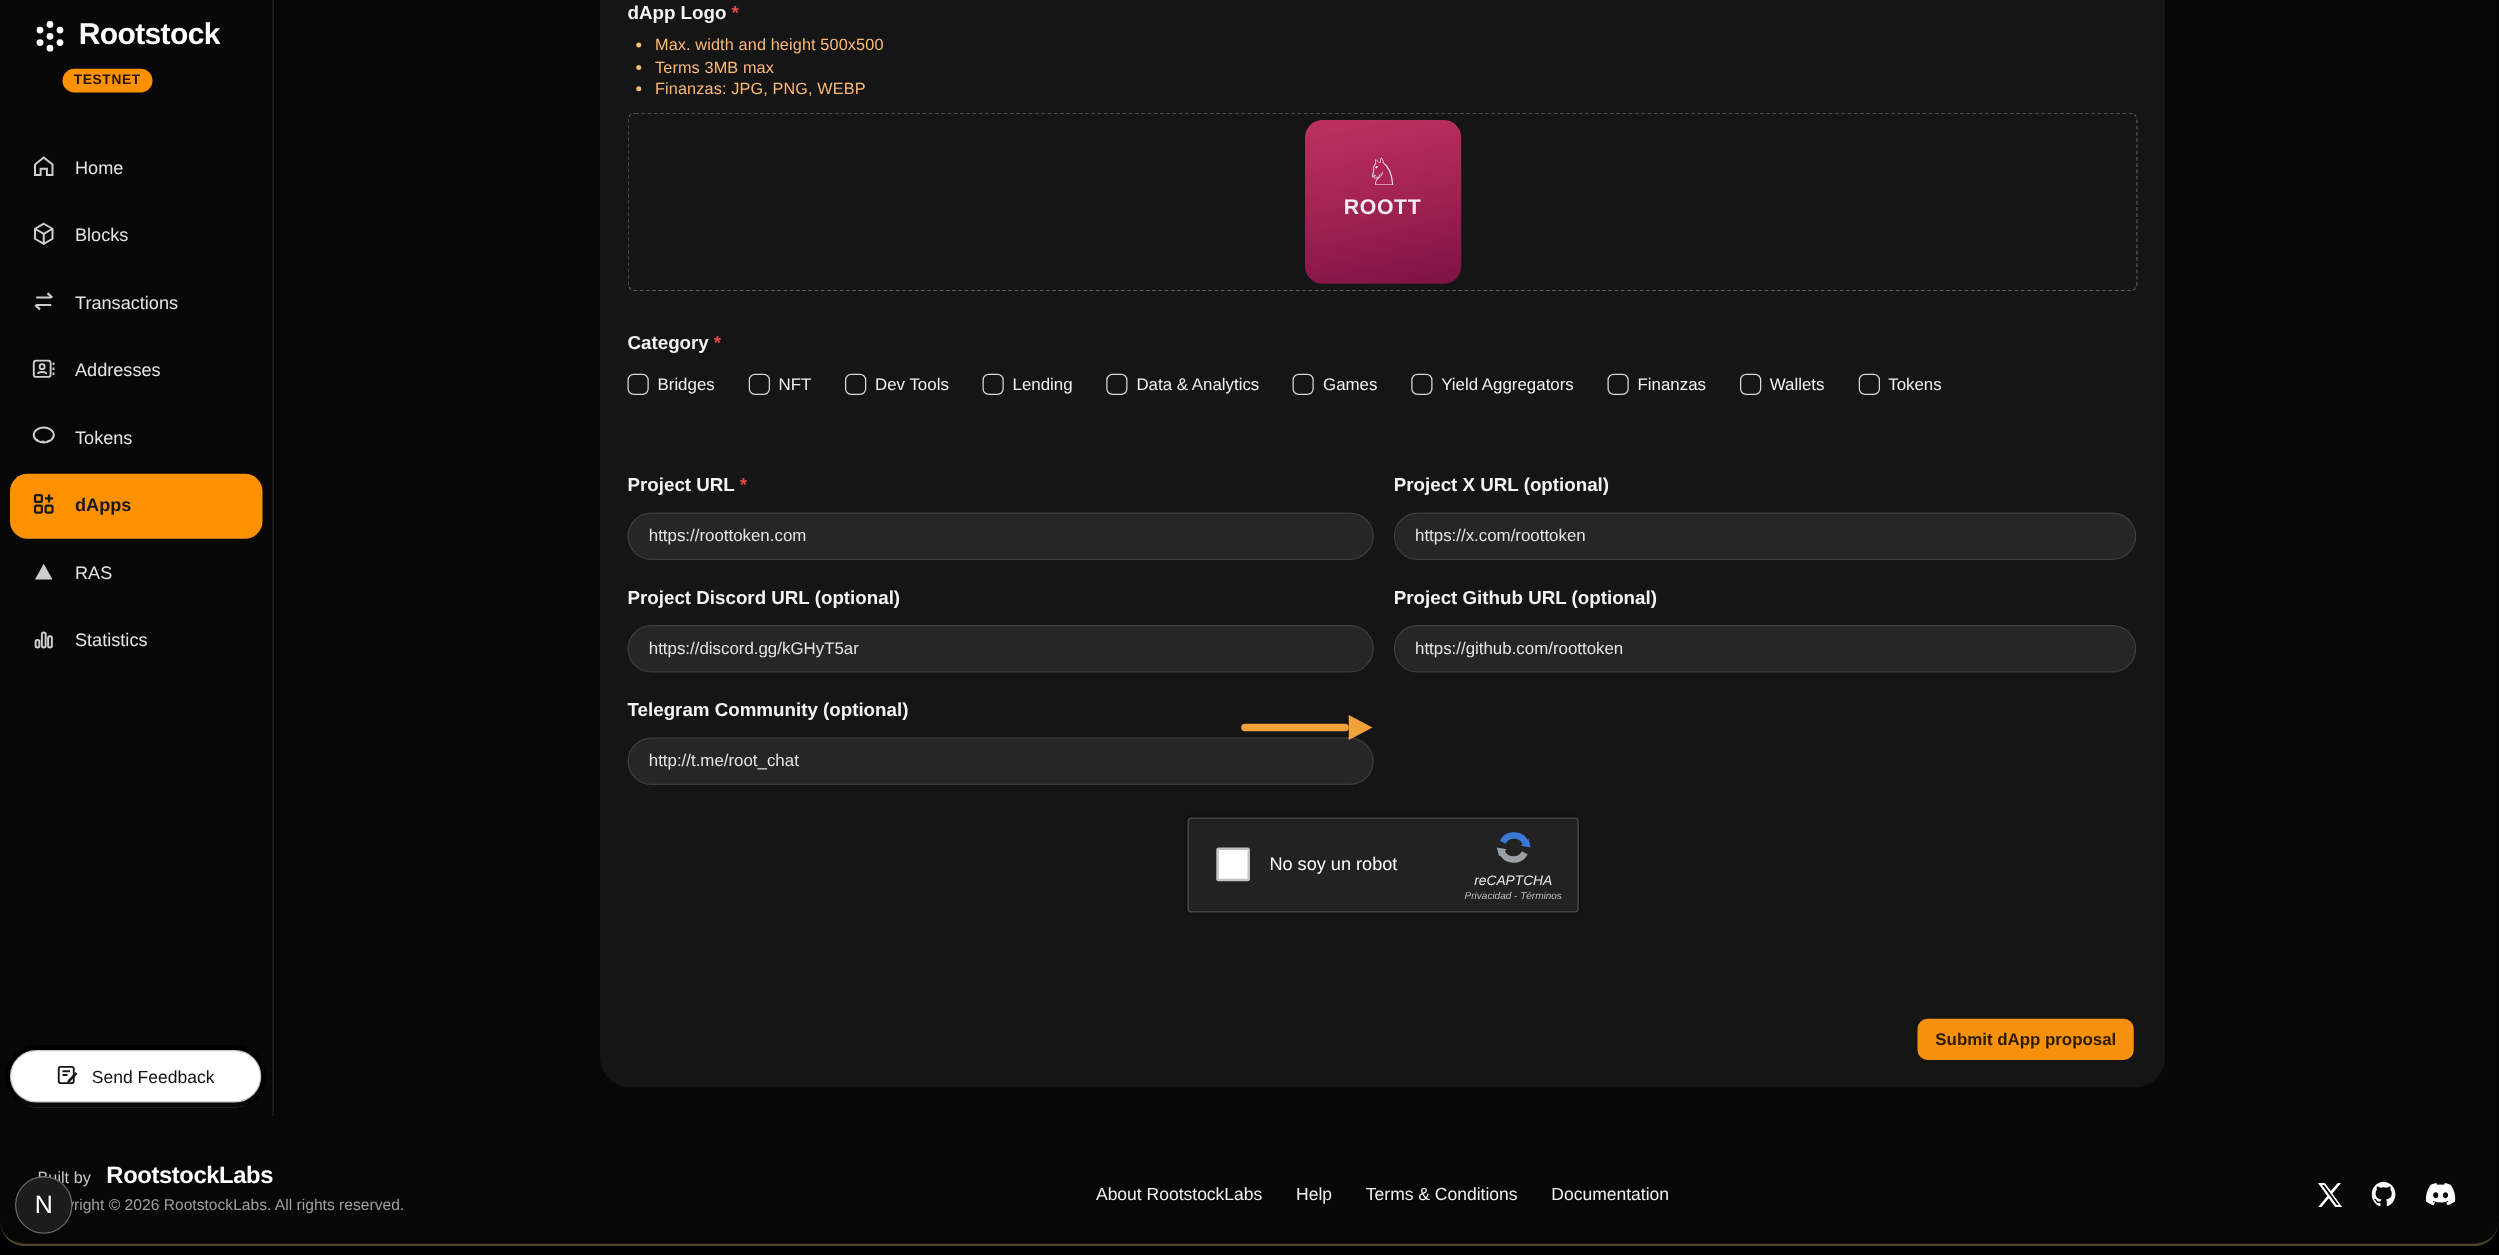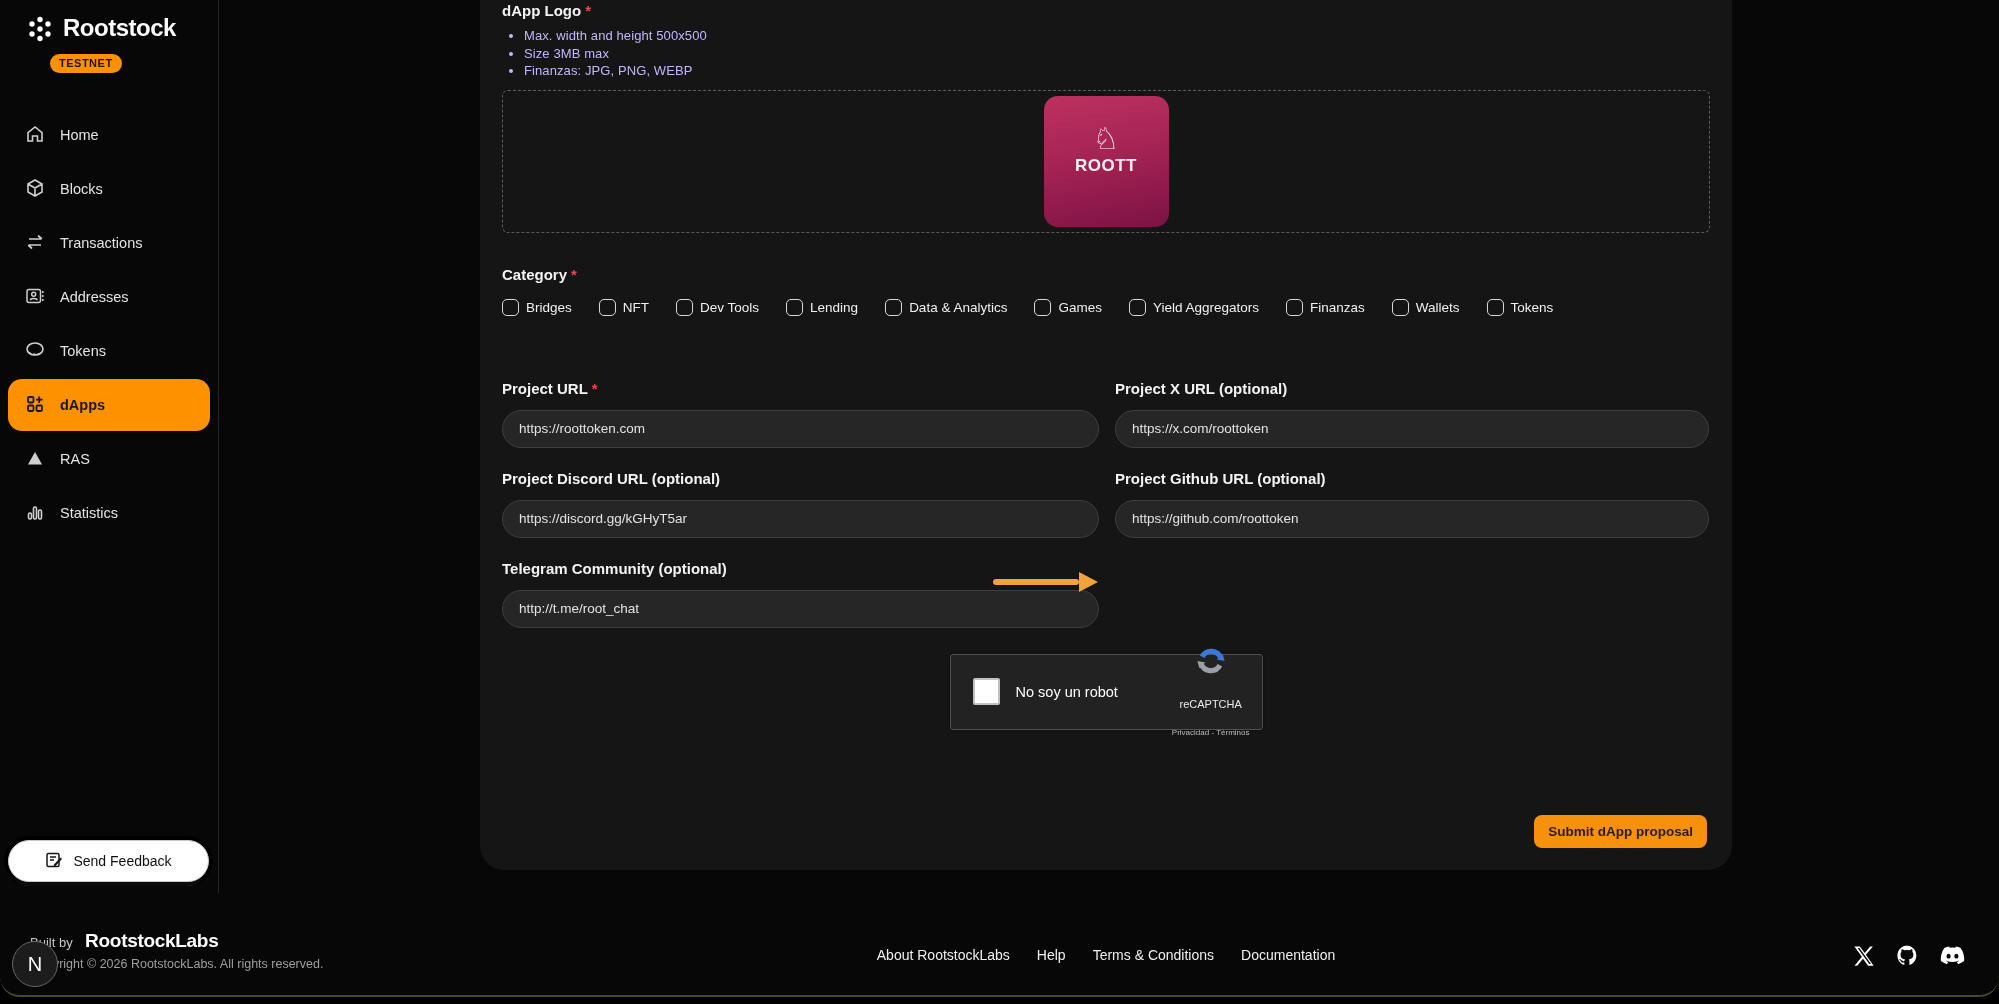--- a/index.html
+++ b/index.html
@@ -28,21 +28,21 @@
               display:flex; align-items:center; justify-content:center; gap:10px;
               font-size:14px; font-weight:500; color:#101010; cursor:pointer;
               box-shadow:0 0 0 4px rgba(0,0,0,0.9), 0 6px 0 -2px rgba(255,255,255,0.45); }
 
   
   .card { position:absolute; left:480px; top:-40px; width:1252px; height:910px;
           background:#151515; border-radius:24px; padding:42px 22px 0; }
   .sec-label { font-size:15px; font-weight:600; color:#f3f3f3; margin-bottom:8px; }
   .req { color:#e5484d; margin-left:4px; font-weight:700; }
   .rules { margin:0 0 10px 9px; padding-left:13px; }
-  .rules li { font-size:13px; color:#c4b5fd; line-height:17.5px; letter-spacing:0.1px; }
+  .rules li { font-size:13px; color:#fdba74; line-height:17.5px; letter-spacing:0.1px; }
   .dropzone { height:143px; border:1px dashed #5c5c5c; border-radius:6px;
               display:flex; align-items:center; justify-content:center; margin-bottom:33px; }
   .logo-tile { width:125px; height:131px; border-radius:14px;
                background:linear-gradient(168deg,#bd3160 0%,#a52454 45%,#7c1244 100%);
                display:flex; flex-direction:column; align-items:center; justify-content:center;
                gap:2px; padding-bottom:22px; }
   .knight { font-family:"DejaVu Sans",sans-serif; font-size:30px; color:#f6eef2; line-height:30px; }
   .tile-name { color:#f6eef2; font-size:17px; font-weight:700; letter-spacing:0.5px; }
 
   .cat-label { margin-bottom:16px; }
@@ -61,21 +61,21 @@
   .arrow .shaft { position:absolute; left:0; top:7px; width:86px; height:6px; background:#F2A23B; border-radius:3px; }
   .arrow .head { position:absolute; right:0; top:0; width:0; height:0;
                  border-top:10px solid transparent; border-bottom:10px solid transparent;
                  border-left:19px solid #F2A23B; }
 
   .captcha { width:313px; height:76px; margin:26px auto 0; background:#222;
              border:1px solid #4f4f4f; border-radius:3px; box-shadow:0 0 3px rgba(0,0,0,.6);
              display:flex; align-items:center; padding:0 12px 0 22px; }
   .captcha-box { width:27px; height:27px; background:#fff; border-radius:2px; border:2px solid #c1c1c1; cursor:pointer; }
   .captcha-text { flex:1; margin-left:16px; font-size:14.5px; color:#fff; }
-  .captcha-brand { display:flex; flex-direction:column; align-items:center; gap:18px; }
+  .captcha-brand { display:flex; flex-direction:column; align-items:center; gap:1px;font-style:italic; }
   .captcha-name { font-size:11px; color:#eaeaea; }
   .captcha-links { font-size:8px; color:#bdbdbd; }
 
   .submit { position:absolute; right:25px; bottom:22px; background:#F7910B; color:#2b1c03;
             border:none; border-radius:8px; padding:9px 14px; font-size:13.5px; font-weight:600;
             font-family:"Liberation Sans",sans-serif; cursor:pointer; }
 
   
   .f-brand { position:absolute; left:30px; top:930px; }
   .f-built { font-size:13px; color:#c9c9c9; margin-right:8px; }
@@ -195,21 +195,21 @@
     </button>
   </aside>
 
   <main class="card">
 
     <div class="sec-label">
       <span>dApp Logo</span><span class="req">*</span>
     </div>
     <ul class="rules">
       <li>Max. width and height 500x500</li>
-      <li>Size 3MB max</li>
+      <li>Terms 3MB max</li>
       <li>Finanzas: JPG, PNG, WEBP</li>
     </ul>
 
     <div class="dropzone">
       <div class="logo-tile">
         <span class="knight">♘</span>
         <span class="tile-name">ROOTT</span>
       </div>
     </div>
 

